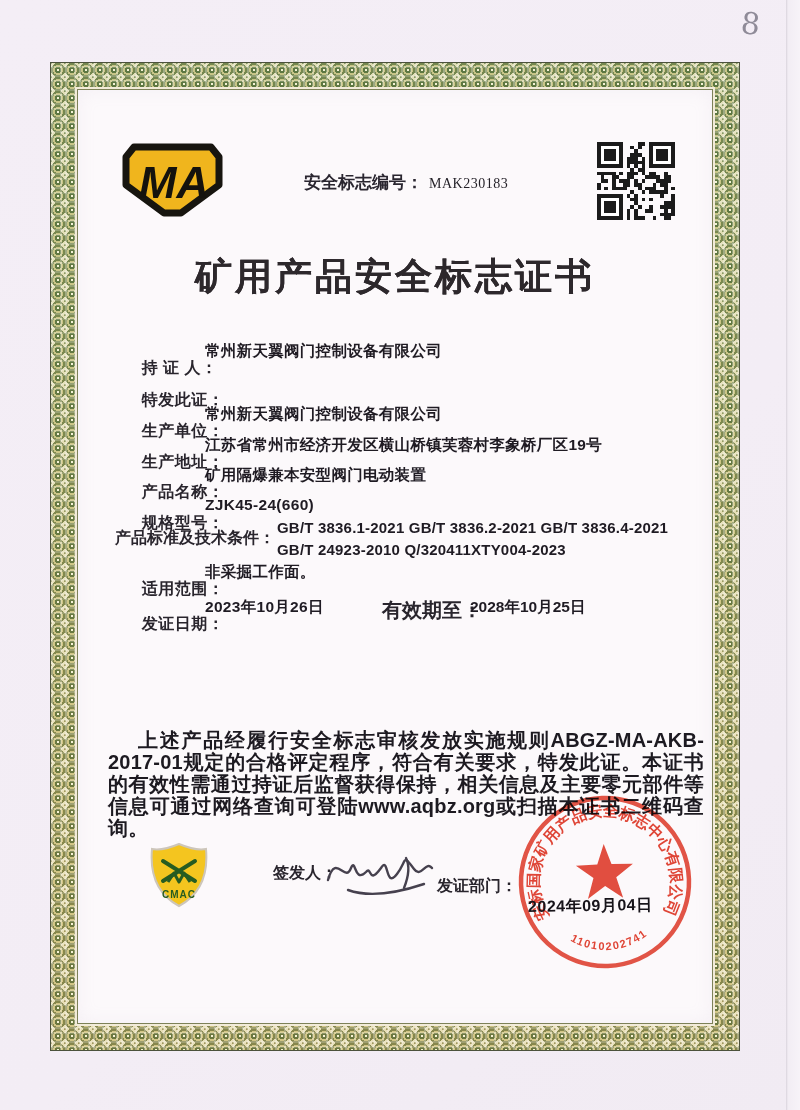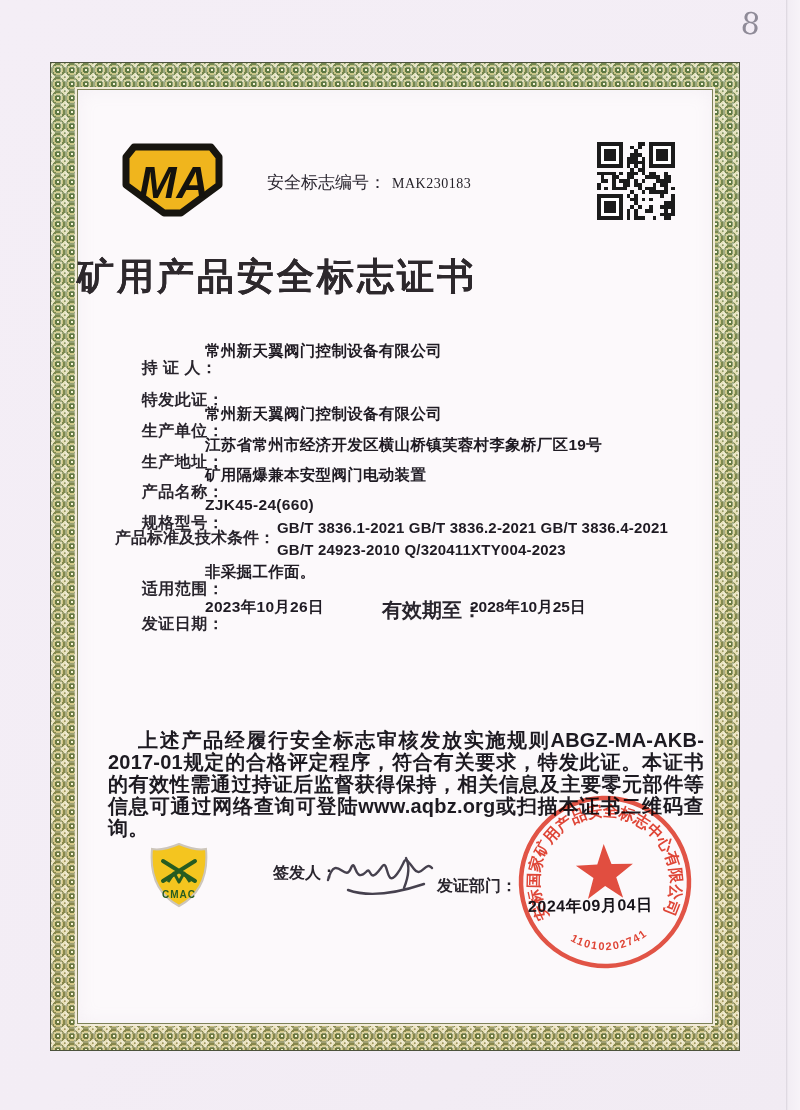--- a/index.html
+++ b/index.html
@@ -25,25 +25,25 @@
           linear-gradient(180deg,#6f9b5e 0%,#87a45f 25%,#a9a55c 55%,#bfa254 80%,#b59a52 100%);
         background-size:14px 14px,14px 14px,14px 14px,100% 100%;}
   .inner{position:absolute;left:26px;top:26px;right:26px;bottom:26px;
         background:#fcf9fb;border:1px solid #7d8157;
         box-shadow:0 0 0 2px #f2ebd9, inset 0 0 18px rgba(190,175,200,.12);}
 
   .content{position:absolute;inset:0;color:#26222a;}
 
   .ma-logo{position:absolute;left:122px;top:143px;}
   .certno-line{position:absolute;left:267px;top:171px;font-size:17px;}
-  .certno-label{font-weight:400;color:#2a2630;}
+  .certno-label{font-weight:700;color:#2a2630;margin-left:37px;}
   .certno-value{font-family:"Liberation Serif",serif;font-size:14px;letter-spacing:.5px;color:#221f26;margin-left:6px;}
   .qr{position:absolute;left:597px;top:142px;width:78px;height:78px;}
 
-  .title{position:absolute;left:77px;top:252px;width:636px;
+  .title{position:absolute;left:77px;top:252px;width:636px;text-align:center;
          font-size:37px;font-weight:900;letter-spacing:3px;color:#2d282c;
          text-shadow:0 0 .5px #2d282c;}
 
   .row{position:absolute;left:115px;white-space:pre;}
   .flabel{font-weight:700;font-size:16px;color:#29252d;letter-spacing:.5px;white-space:pre;}
   .fvalue{position:absolute;left:90px;top:1px;font-weight:700;font-size:15.5px;color:#1f1b23;
           white-space:pre;letter-spacing:.3px;}
   .std-label{position:absolute;left:115px;top:528px;font-weight:700;font-size:16px;color:#29252d;}
   .std-value{position:absolute;left:277px;top:517px;width:424px;font-weight:700;font-size:15px;
           line-height:22px;color:#1f1b23;letter-spacing:.2px;}

